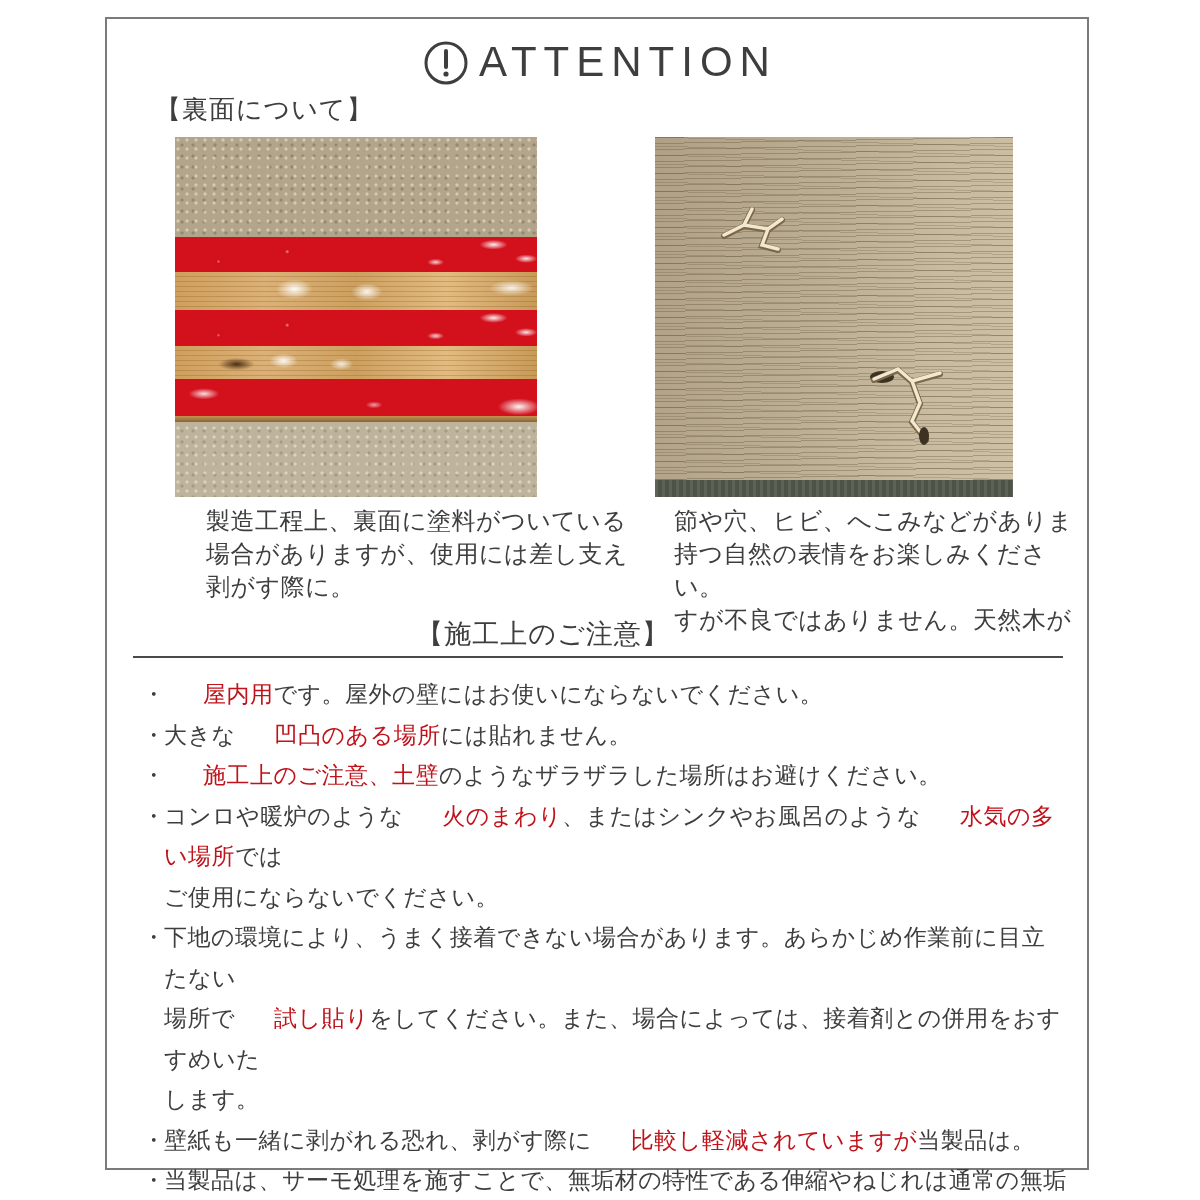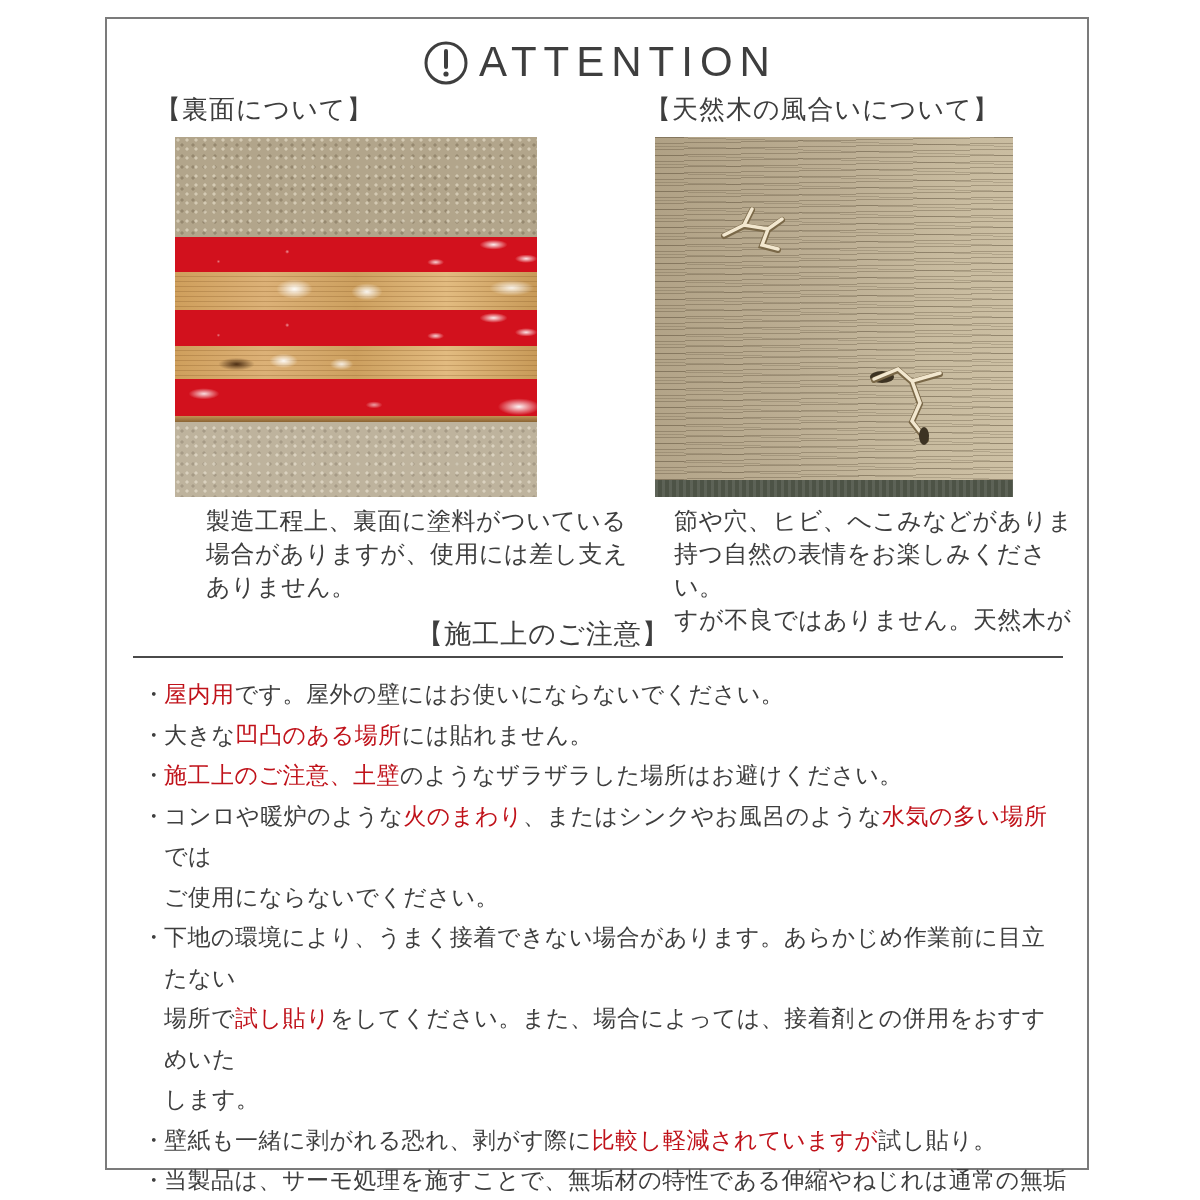--- a/index.html
+++ b/index.html
@@ -70,40 +70,39 @@
   .caption.left{left:178px;width:430px;}
   .caption.right{left:646px;width:400px;}
   
   .prec-title{position:absolute;left:0;top:616px;width:1086px;text-align:center;
               font-size:27px;font-weight:500;letter-spacing:1px;}
   .rule{position:absolute;left:133px;top:656px;width:930px;height:2px;background:#4a4a4a;}
   .notes{position:absolute;left:142px;top:674px;width:925px;font-size:23px;line-height:40.5px;}
   .note{display:flex;}
   .note .bullet{flex:none;width:22px;}
   .note .txt{white-space:pre-wrap;letter-spacing:.5px;}
-  .red{color:var(--accent-red,#c0121a);}
+  .red{color:var(--accent-red,#c0121a);margin-left:39px;}
 </style>
 </head>
 <body>
 
 <div id="canvas">
 
   <div class="frame"></div>
 
   <div class="header">
     <svg width="46" height="46" viewBox="0 0 46 46">
       <circle cx="23" cy="23" r="20" fill="none" stroke="#3e3e3e" stroke-width="3"></circle>
       <line x1="23" y1="11" x2="23" y2="27" stroke="#3e3e3e" stroke-width="4" stroke-linecap="round"></line>
       <circle cx="23" cy="34" r="2.6" fill="#3e3e3e"></circle>
     </svg>
     <span class="attn-title">ATTENTION</span>
   </div>
 
   <div class="col-title left">【裏面について】</div>
-  <div class="col-title right">【天然木の風合いについて】</div>
 
   <div class="photo left">
     <div class="carpet-lower"></div>
     <div class="stripe s1"></div>
     <div class="woodstrip w1"></div>
     <div class="stripe s2"></div>
     <div class="woodstrip w2"></div>
     <div class="stripe s3"></div>
     <div class="woodedge"></div>
   </div>
@@ -118,21 +117,21 @@
       <path d="M22 20 L46 10 L60 22 L88 14 M60 22 L68 44 L60 62 L74 80" fill="none" stroke="#7a6848" stroke-width="6" stroke-linecap="round"></path>
       <path d="M22 19 L46 9 L60 21 L88 13 M60 21 L68 43 L60 61 L74 79" fill="none" stroke="#f2e7cf" stroke-width="3.5" stroke-linecap="round"></path>
       <ellipse cx="72" cy="76" rx="5" ry="9" fill="#3d3323"></ellipse>
     </svg>
     <div class="bottom-band"></div>
   </div>
 
   <div class="caption left">
       <div>製造工程上、裏面に塗料がついている</div>
       <div>場合がありますが、使用には差し支え</div>
-      <div>ありません。</div>
+      <div>剥がす際に。</div>
     </div>
   <div class="caption right">
       <div>節や穴、ヒビ、へこみなどがありま</div>
       <div>持つ自然の表情をお楽しみください。</div>
       <div>すが不良ではありません。天然木が</div>
     </div>
 
   <div class="prec-title">【施工上のご注意】</div>
   <div class="rule"></div>
 
@@ -155,21 +154,21 @@
 ご使用にならないでください。</span></div>
       </div>
       <div class="note">
         <span class="bullet">・</span>
         <div class="txt"><span>下地の環境により、うまく接着できない場合があります。あらかじめ作業前に目立たない
 場所で</span><span class="red">試し貼り</span><span>をしてください。また、場合によっては、接着剤との併用をおすすめいた
 します。</span></div>
       </div>
       <div class="note">
         <span class="bullet">・</span>
-        <div class="txt"><span>壁紙も一緒に剥がれる恐れ、剥がす際に</span><span class="red">比較し軽減されていますが</span><span>試し貼り。</span></div>
+        <div class="txt"><span>壁紙も一緒に剥がれる恐れ、剥がす際に</span><span class="red">比較し軽減されていますが</span><span>当製品は。</span></div>
       </div>
       <div class="note">
         <span class="bullet">・</span>
         <div class="txt"><span>当製品は、サーモ処理を施すことで、無垢材の特性である伸縮やねじれは通常の無垢と
 比較し軽減されていますが、</span></div>
       </div>
     </div>
 
 </div>
 

